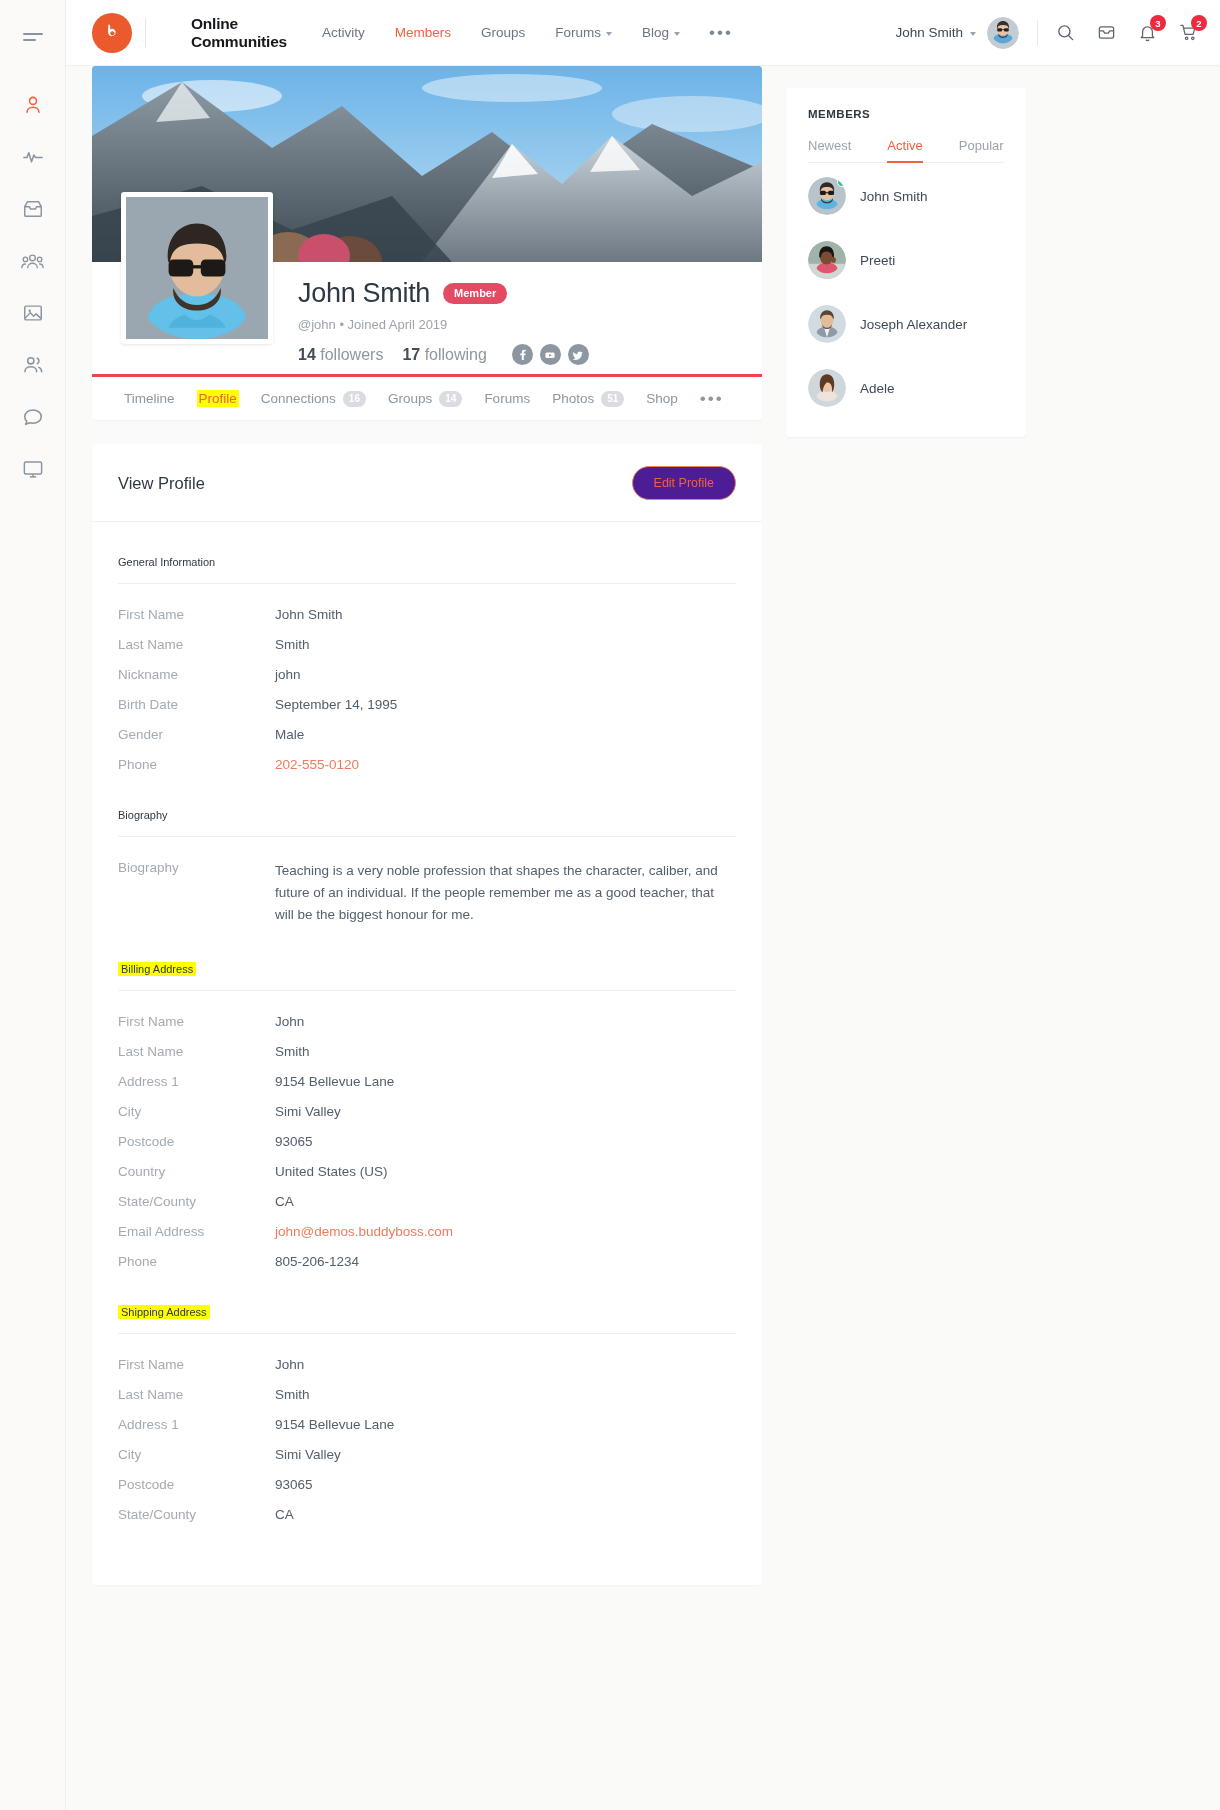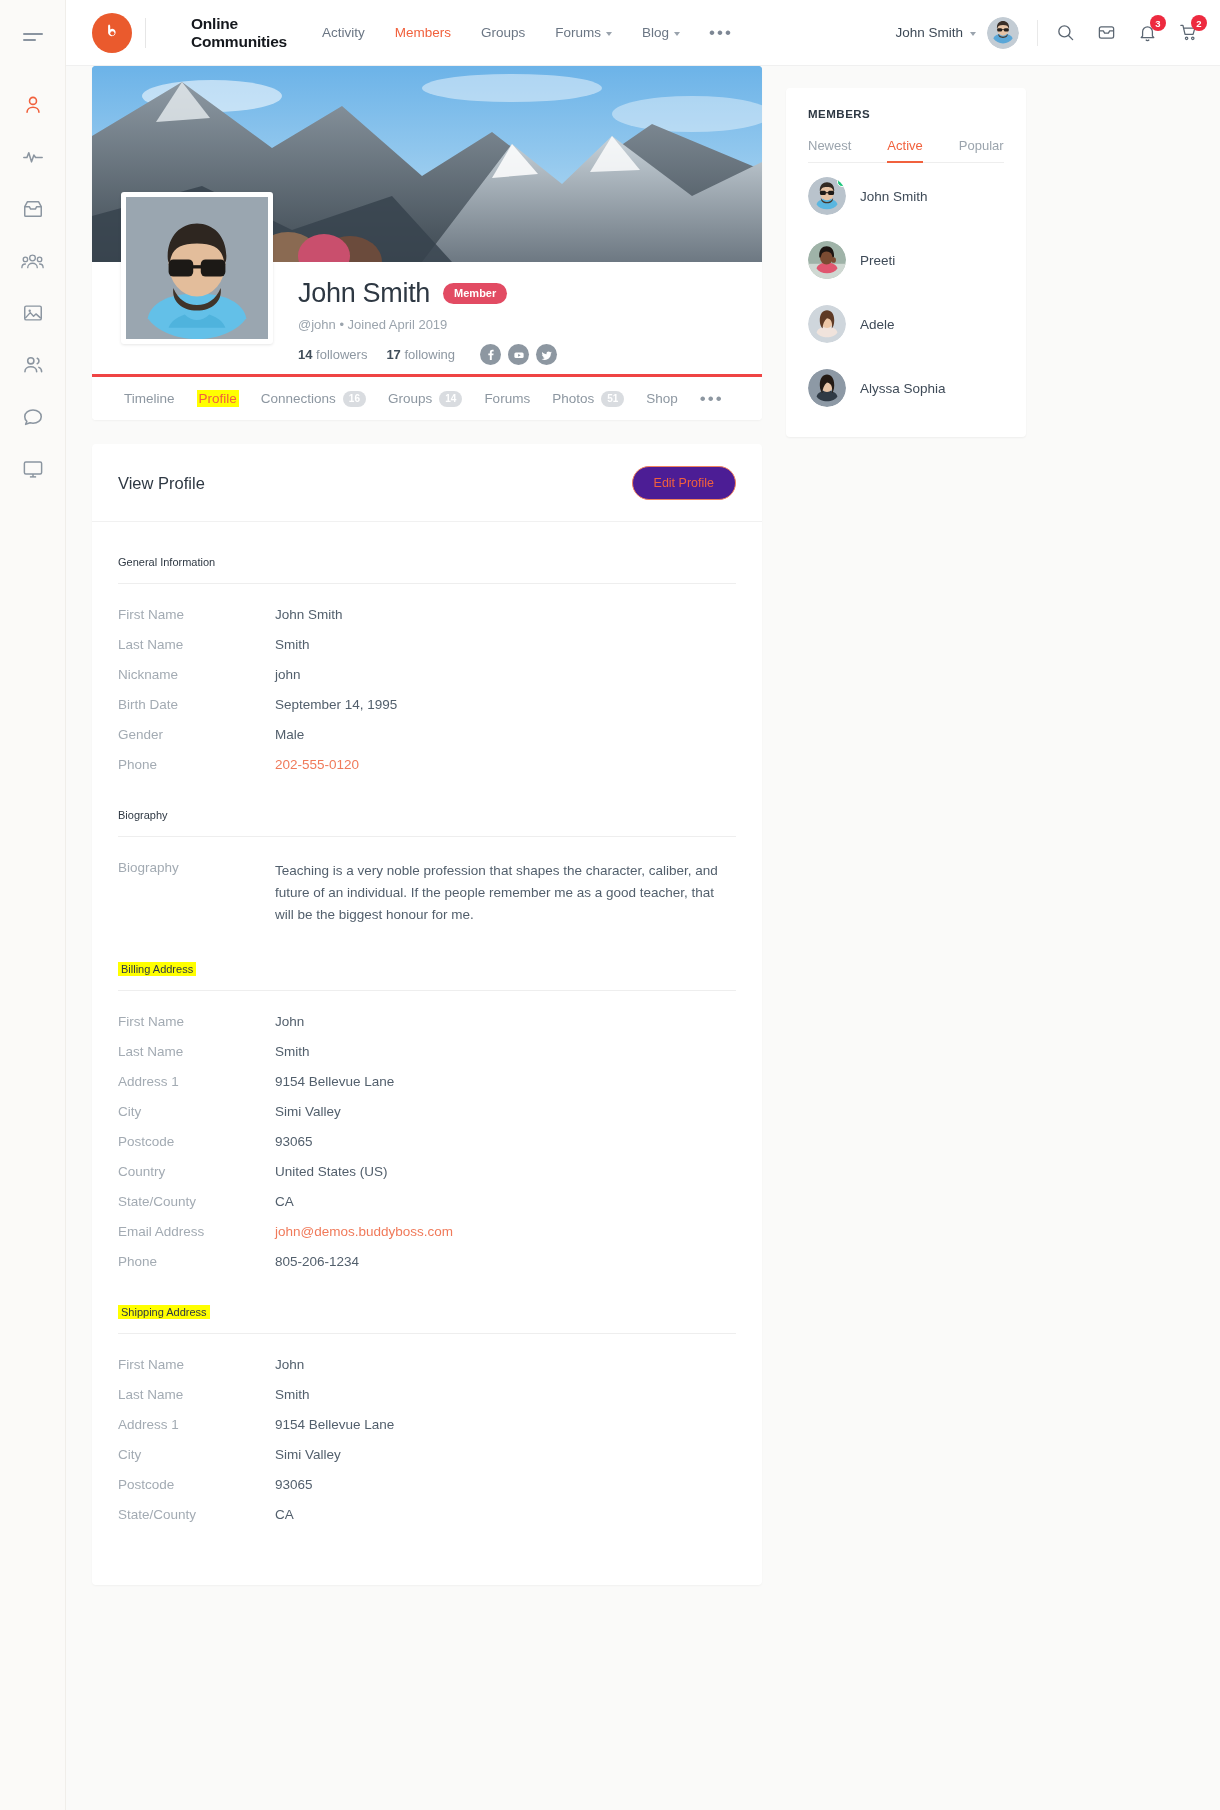--- a/index.html
+++ b/index.html
@@ -106,21 +106,21 @@
   }
   .avatar-lg svg { width: 100%; height: 100%; display: block; }
   .profile-info { position: absolute; left: 206px; top: 16px; right: 20px; }
   .pname-row { display: flex; align-items: center; gap: 13px; }
   .pname { font-size: 27px; color: #2e3843; font-weight: normal; letter-spacing: -0.3px; }
   .member-badge {
     background: #e24b63; color: #fff; font-size: 11px; font-weight: bold;
     padding: 4px 11px 5px; border-radius: 11px;
   }
   .pmeta { font-size: 13px; color: #9ba4ad; margin-top: 8px; }
-  .pstats { display: flex; align-items: center; gap: 19px; margin-top: 12px; font-size: 13px; color: #8d97a1; }
+  .pstats { display: flex; align-items: center; gap: 19px; margin-top: 12px; font-size: 16px; color: #8d97a1; }
   .pstats b { color: #414e5a; font-weight: bold; }
   .socials { display: flex; gap: 7px; margin-left: 6px; }
   .soc { width: 21px; height: 21px; border-radius: 50%; background: #8d97a1; display: flex; align-items: center; justify-content: center; cursor: pointer; }
 
   
   .tabs {
     display: flex; align-items: center; gap: 0px;
     border-top: 3px solid #ef4444; background: #fff;
     padding: 0 21px; height: 46px;
   }
@@ -588,37 +588,39 @@
                   <ellipse cx="19.5" cy="16.5" rx="7" ry="8.2" fill="#7b4b32"></ellipse>
                   <path d="M11.8 15c0-6 3.4-9.4 7.8-9.4s7.8 3.4 7.8 9.4c0 4-1.6 3-2.2 0-1-4.8-10.2-5.4-11.2 0-.6 3-2.2 4-2.2 0z" fill="#1d1512"></path>
                   <ellipse cx="27" cy="20" rx="2.4" ry="3" fill="#7b4b32"></ellipse>
                 </svg>
               </div>
               <div class="member-name">Preeti</div>
             </div>
             <div class="member-row">
               <div class="member-av">
                 <svg viewBox="0 0 40 40">
+                  <circle cx="20" cy="20" r="20" fill="#d3dbe2"></circle>
+                  <path d="M20 34c-5 0-9.2-2-11-5 1-4.2 5-6.2 11-6.2s10 2 11 6.2c-1.8 3-6 5-11 5z" fill="#8e9aa6"></path>
+                  <path d="M17 24h6l-3 10z" fill="#f2f4f6"></path>
+                  <ellipse cx="20" cy="15.6" rx="6.8" ry="8" fill="#e3bb97"></ellipse>
+                  <path d="M12.8 13.6c0-5.2 3.2-8.2 7.2-8.2s7.2 3 7.2 8.2c0 1.6-.6 1.6-1 .4-.8-2.8-2.4-3.8-6.2-3.8s-5.4 1-6.2 3.8c-.4 1.2-1 1.2-1-.4z" fill="#5a4532"></path>
+                  <path d="M15 20.4c1.2 2.4 3 3.6 5 3.6s3.8-1.2 5-3.6c.4 2.8-2 4.8-5 4.8s-5.4-2-5-4.8z" fill="#6d543d"></path>
+                </svg>
+              </div>
+              <div class="member-name">Joseph Alexander</div>
+            </div>
+            <div class="member-row">
+              <div class="member-av">
+                <svg viewBox="0 0 40 40">
                   <circle cx="20" cy="20" r="20" fill="#cfd6dc"></circle>
                   <path d="M20 34c-5 0-9.2-2-11-5 1-4.2 5-6.2 11-6.2s10 2 11 6.2c-1.8 3-6 5-11 5z" fill="#f0e3dc"></path>
                   <ellipse cx="20" cy="16" rx="6.8" ry="8.3" fill="#ecc6a6"></ellipse>
                   <path d="M12.4 16c0-7 3.2-10.6 7.6-10.6S27.6 9 27.6 16c0 5-1.6 8-2.6 8.6.8-4 .6-9.8-5-10.6-3 2.4-4.6 6.6-4.6 10.6-1-1-3-3.6-3-8.6z" fill="#5e3a25"></path>
                 </svg>
               </div>
               <div class="member-name">Adele</div>
             </div>
-            <div class="member-row">
-              <div class="member-av">
-                <svg viewBox="0 0 40 40">
-                  <circle cx="20" cy="20" r="20" fill="#8d99a5"></circle>
-                  <path d="M20 34c-5 0-9.2-2-11-5 1-4.2 5-6.2 11-6.2s10 2 11 6.2c-1.8 3-6 5-11 5z" fill="#2f3a45"></path>
-                  <ellipse cx="20" cy="16" rx="6.8" ry="8.3" fill="#e8c4a6"></ellipse>
-                  <path d="M12.4 17c0-7.4 3.2-11.2 7.6-11.2S27.6 9.6 27.6 17c0 4.6-1.4 7.6-2.4 8.6.6-5 .4-10.4-5.2-11.4-3.2 2.4-4.8 6.8-4.8 11.4-1-1-2.8-4-2.8-8.6z" fill="#231a14"></path>
-                </svg>
-              </div>
-              <div class="member-name">Alyssa Sophia</div>
-            </div>
           </div>
       </div>
     </div>
 
   </div>
 </div>
 
 </body></html>

